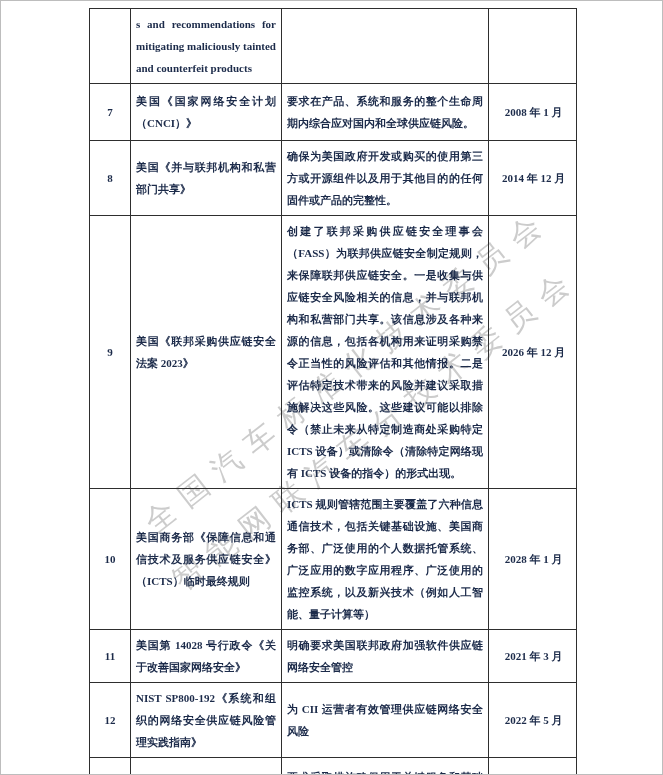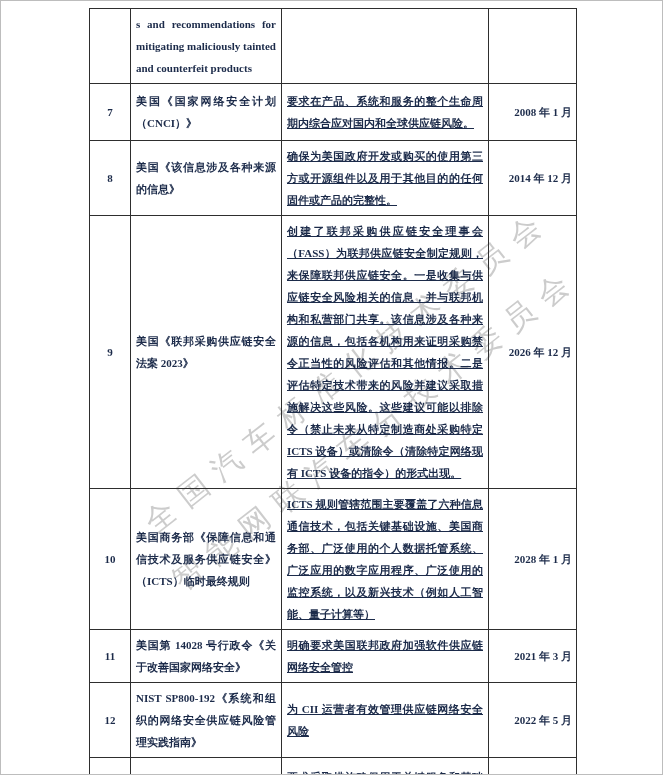--- a/index.html
+++ b/index.html
@@ -41,22 +41,22 @@
   table.policy td {
     border:1px solid #2e2e2e;
     vertical-align:middle;
     font-size:11px;
     line-height:22px;
     font-weight:bold;
     overflow:hidden;
   }
   td.c-no   { text-align:center; }
   td.c-name { text-align:justify; padding:4px 5px; }
-  td.c-desc { text-align:justify; padding:4px 5px;text-decoration:underline; }
-  td.c-date { text-align:right; padding:2px 4px 2px 6px; white-space:nowrap; }
+  td.c-desc { text-align:justify; padding:4px 5px; }
+  td.c-date { text-align:center; padding:2px 4px 2px 6px; white-space:nowrap; }
   tr.rh0 { height:72px; }
   tr.rh1 { height:57px; }
   tr.rh2 { height:69px; }
   tr.rh3 { height:205px; }
   tr.rh4 { height:118px; }
   tr.rh5 { height:53px; }
   tr.rh6 { height:67px; }
   tr.rh7 { height:61px; }
 </style>
 </head>
@@ -82,21 +82,21 @@
         <td class="c-date"></td>
       </tr>
       <tr class="rh1">
         <td class="c-no">7</td>
         <td class="c-name">美国《国家网络安全计划（CNCI）》</td>
         <td class="c-desc">要求在产品、系统和服务的整个生命周期内综合应对国内和全球供应链风险。</td>
         <td class="c-date">2008 年 1 月</td>
       </tr>
       <tr class="rh2">
         <td class="c-no">8</td>
-        <td class="c-name">美国《该信息涉及各种来源的信息》</td>
+        <td class="c-name">美国《并与联邦机构和私营部门共享》</td>
         <td class="c-desc">确保为美国政府开发或购买的使用第三方或开源组件以及用于其他目的的任何固件或产品的完整性。</td>
         <td class="c-date">2014 年 12 月</td>
       </tr>
       <tr class="rh3">
         <td class="c-no">9</td>
         <td class="c-name">美国《联邦采购供应链安全法案 2023》</td>
         <td class="c-desc">创建了联邦采购供应链安全理事会（FASS）为联邦供应链安全制定规则，来保障联邦供应链安全。一是收集与供应链安全风险相关的信息，并与联邦机构和私营部门共享。该信息涉及各种来源的信息，包括各机构用来证明采购禁令正当性的风险评估和其他情报。二是评估特定技术带来的风险并建议采取措施解决这些风险。这些建议可能以排除令（禁止未来从特定制造商处采购特定 ICTS 设备）或清除令（清除特定网络现有 ICTS 设备的指令）的形式出现。</td>
         <td class="c-date">2026 年 12 月</td>
       </tr>
       <tr class="rh4">

